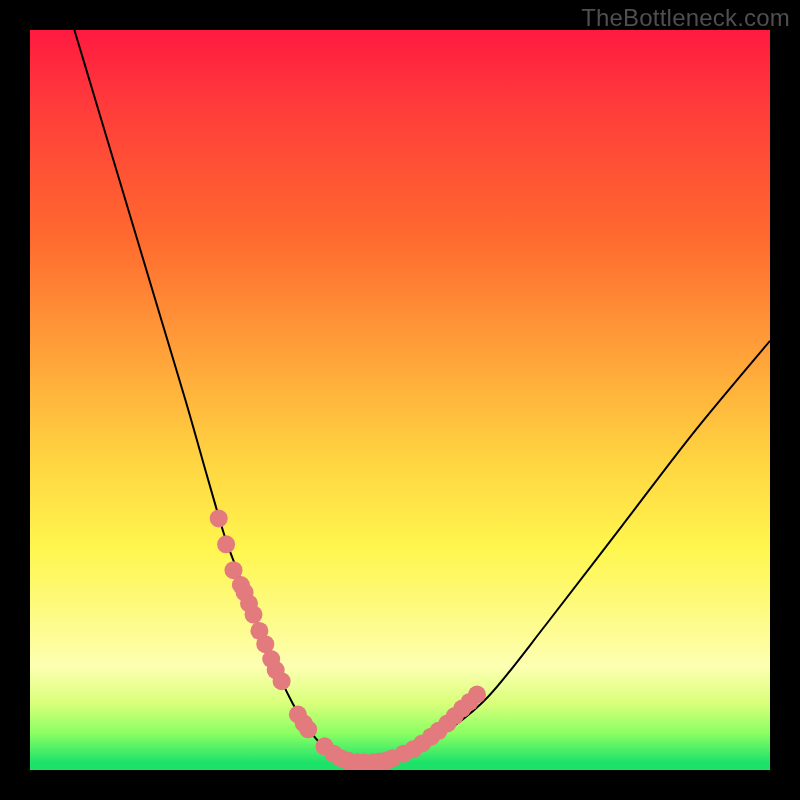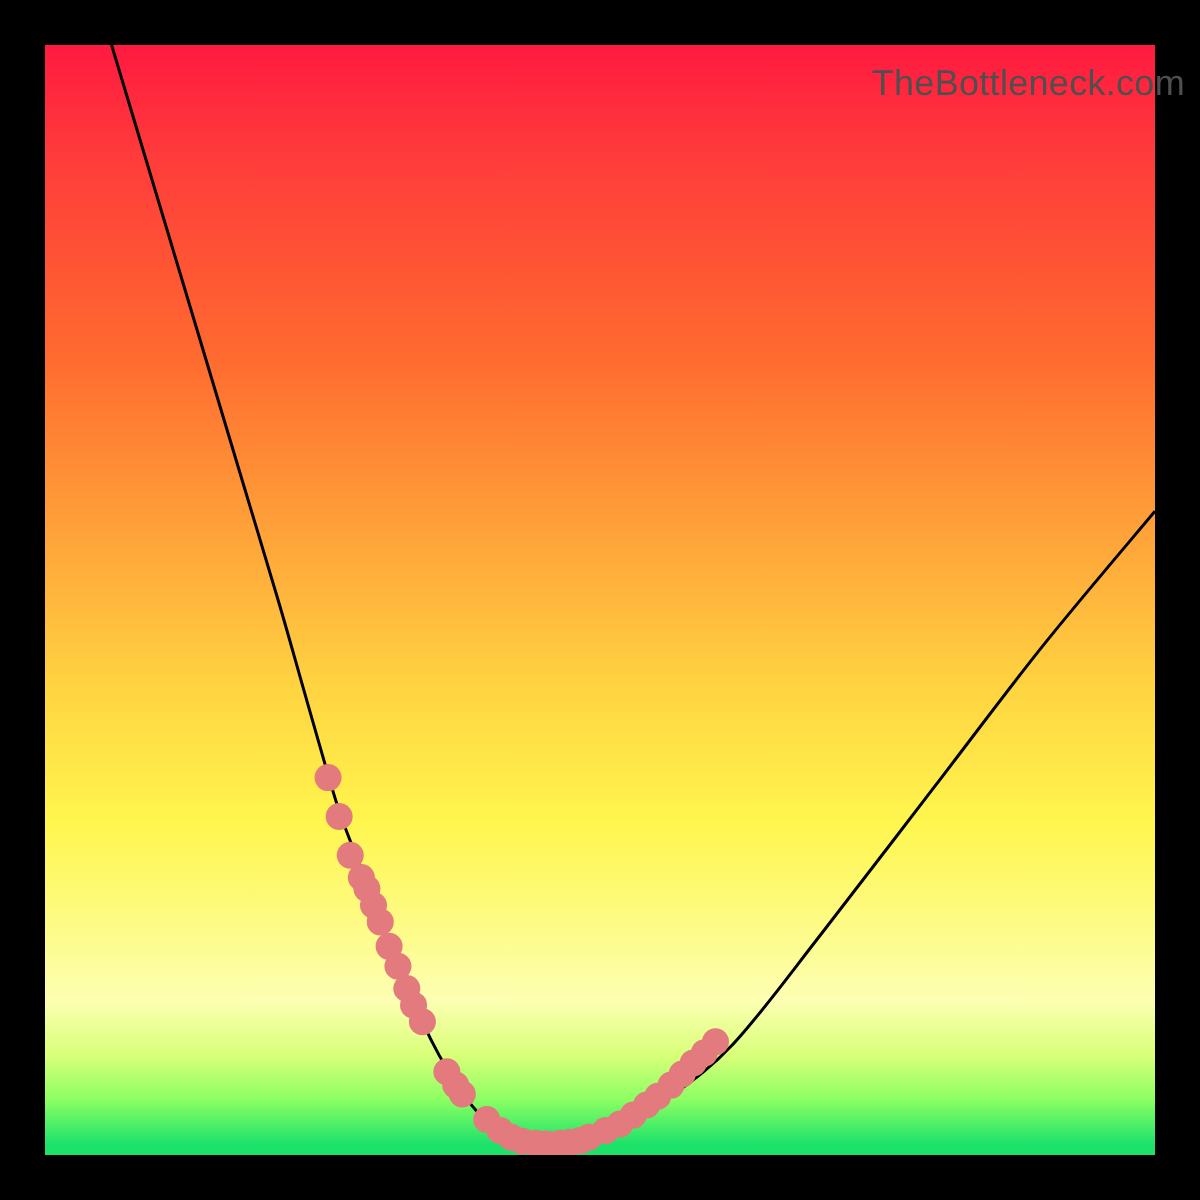--- a/index.html
+++ b/index.html
@@ -43,21 +43,20 @@
   }
   .watermark {
     position: absolute;
     top: 4px;
     right: 10px;
     color: #4f4f4f;
     font-size: 24px;
     font-weight: 500;
     letter-spacing: 0.2px;
     user-select: none;
-    margin-top: 38px;
   }
   svg.curve {
     position: absolute;
     left: 0;
     top: 0;
     width: 740px;
     height: 740px;
   }
   .dot {
     fill: #e37a7d;

